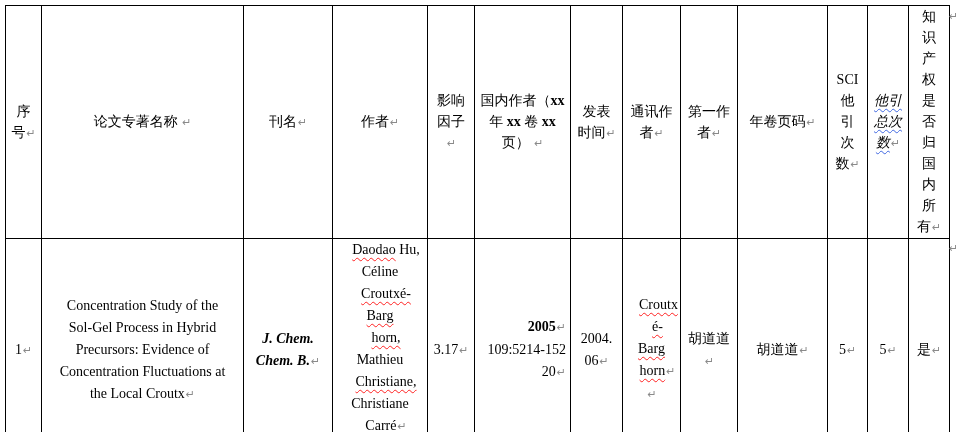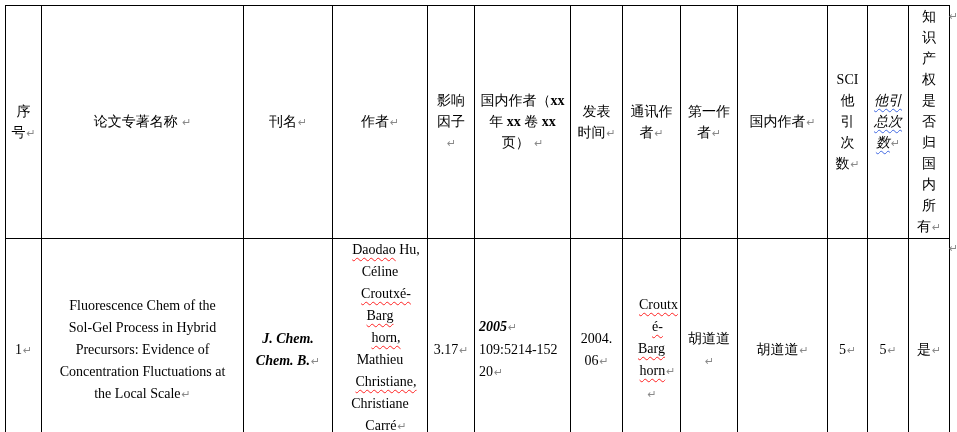--- a/index.html
+++ b/index.html
@@ -24,22 +24,22 @@
     padding:0 4px;
     font-size:14px;
     overflow:hidden;
   }
   tr.header-row{height:233px;}
   tr.header-row td{line-height:21px;}
   tr.data-row{height:186px;}
   tr.data-row td{line-height:22px;}
   td.align-left{text-align:left;}
   .para{margin:0;}
-  .para.align-left{text-align:left;font-style:italic;}
-  .para.align-center{text-align:left;}
+  .para.align-left{text-align:right;}
+  .para.align-center{text-align:right;}
   .b{font-weight:bold;}
   .bi{font-weight:bold;font-style:italic;}
   .wavy-red{
     text-decoration:underline;
     text-decoration-style:wavy;
     text-decoration-color:var(--red);
     text-decoration-thickness:1px;
     text-underline-offset:3px;
     margin-left:12px;
   }
@@ -110,38 +110,38 @@
           <td class="align-left">
             <div class="para"><span>发表</span><br><span>时间</span><span class="mark">↵</span></div>
           </td>
           <td>
             <div class="para"><span>通讯作</span><br><span>者</span><span class="mark">↵</span></div>
           </td>
           <td>
             <div class="para"><span>第一作</span><br><span>者</span><span class="mark">↵</span></div>
           </td>
           <td>
-            <div class="para"><span>国内作者</span><span class="mark">↵</span></div>
+            <div class="para"><span>年卷页码</span><span class="mark">↵</span></div>
           </td>
           <td>
             <div class="para"><span>SCI</span><br><span>他</span><br><span>引</span><br><span>次</span><br><span>数</span><span class="mark">↵</span></div>
           </td>
           <td>
             <div class="para"><span class="wavy-blue">他引</span><br><span class="wavy-blue">总次</span><br><span class="wavy-blue">数</span><span class="mark">↵</span></div>
           </td>
           <td>
             <div class="para"><span>知</span><br><span>识</span><br><span>产</span><br><span>权</span><br><span>是</span><br><span>否</span><br><span>归</span><br><span>国</span><br><span>内</span><br><span>所</span><br><span>有</span><span class="mark">↵</span></div>
           </td>
         </tr>
       <tr class="data-row" id="data-row">
           <td>
             <div class="para"><span>1</span><span class="mark">↵</span></div>
           </td>
           <td class="align-left">
-            <div class="para"><span>Fluorescence Chem of the</span><br><span>Sol-Gel Process in Hybrid</span><br><span>Precursors: Evidence of</span><br><span>Concentration Fluctuations at</span><br><span>the Local Scale</span><span class="mark">↵</span></div>
+            <div class="para"><span>Concentration Study of the</span><br><span>Sol-Gel Process in Hybrid</span><br><span>Precursors: Evidence of</span><br><span>Concentration Fluctuations at</span><br><span>the Local Croutx</span><span class="mark">↵</span></div>
           </td>
           <td class="align-left">
             <div class="para"><span class="bi">J. Chem.</span><br><span class="bi">Chem. B.</span><span class="mark">↵</span></div>
           </td>
           <td>
             <div class="para"><span class="wavy-red">Daodao</span><span> Hu,</span><br><span>Céline</span><br><span class="wavy-red">Croutxé-Barg</span><br><span class="wavy-red">horn,</span><span> Mathieu</span><br><span class="wavy-red">Christiane,</span><br><span>Christiane</span><br><span class="wavy-red">Carré</span><span class="mark">↵</span></div>
             <div class="para align-left"><span class="mark">↵</span></div>
           </td>
           <td>
             <div class="para"><span>3.17</span><span class="mark">↵</span></div>

